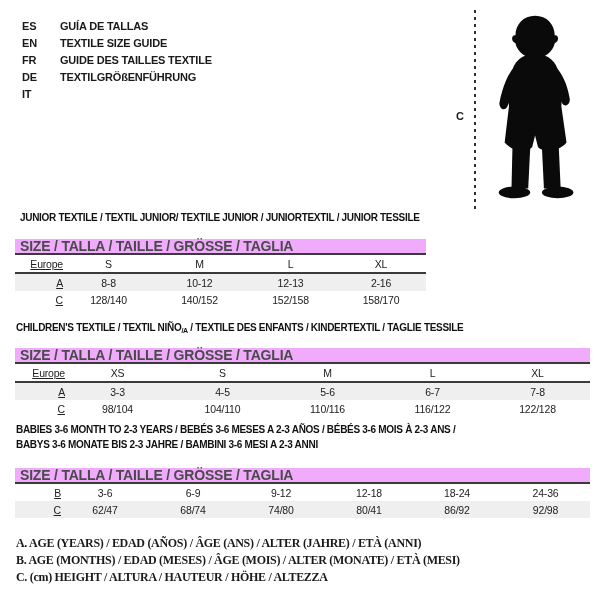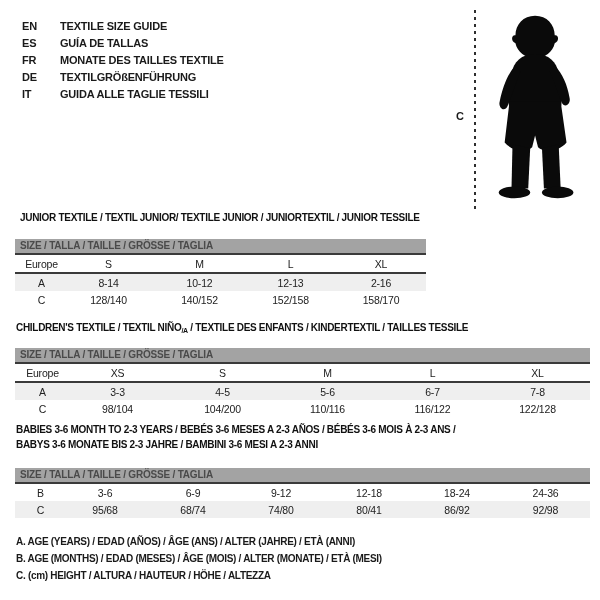--- a/index.html
+++ b/index.html
@@ -18,60 +18,59 @@
   
   .dotted { width:2px; height:202px;
             background-image:repeating-linear-gradient(to bottom,#2e2e2e 0 3px,transparent 3px 7px); }
   .c-label { font-weight:bold; font-size:11px; color:#1a1a1a; }
 
   
   .sec-title { font-weight:bold; font-size:10px; letter-spacing:-0.3px;
                white-space:nowrap; color:#111; }
   .sec-title .sub { font-size:7px; vertical-align:-2px; }
   .two-line div { height:15px; }
-  .notes div { font-weight:bold; font-size:10px; height:17px; letter-spacing:-0.3px; white-space:nowrap; }
-
-  
-  .size-bar { background:#a3a3a3; color:#4a4a4a; font-weight:bold; font-size:10px;
+  .notes div { font-weight:bold; font-size:12px; height:17px; letter-spacing:-0.3px; white-space:nowrap;font-family:Liberation Serif, serif; }
+
+  
+  .size-bar { background:#f0abfc; color:#4a4a4a; font-weight:bold; font-size:14px;
               height:14px; line-height:14px; padding-left:5px; letter-spacing:-0.2px;
               border-bottom:2px solid #3a3a3a; white-space:nowrap; }
   table.size-table { border-collapse:collapse; table-layout:fixed; }
   .size-table td { height:17px; padding:0; font-size:10.5px; letter-spacing:-0.2px;
                    text-align:center; vertical-align:middle; white-space:nowrap; color:#222; }
-  .size-table td.rowlabel { text-align:center; padding-left:5px; }
+  .size-table td.rowlabel { text-align:right; padding-left:5px;text-decoration:underline; }
   tr.hdr td { border-bottom:2px solid #3a3a3a; }
   tr.stripe td { background:#efefef; }
 
   svg .ink { fill:#0a0a0a; }
 </style>
 </head>
 <body>
 
 <div class="page">
 
   <div class="abs" style="left:22px; top:17px;">
     <div class="lang-row">
+      <span class="lang-code">ES</span>
+      <span>GUÍA DE TALLAS</span>
+    </div>
+    <div class="lang-row">
       <span class="lang-code">EN</span>
       <span>TEXTILE SIZE GUIDE</span>
     </div>
     <div class="lang-row">
-      <span class="lang-code">ES</span>
-      <span>GUÍA DE TALLAS</span>
-    </div>
-    <div class="lang-row">
       <span class="lang-code">FR</span>
-      <span>MONATE DES TAILLES TEXTILE</span>
+      <span>GUIDE DES TAILLES TEXTILE</span>
     </div>
     <div class="lang-row">
       <span class="lang-code">DE</span>
       <span>TEXTILGRÖßENFÜHRUNG</span>
     </div>
     <div class="lang-row">
       <span class="lang-code">IT</span>
-      <span>GUIDA ALLE TAGLIE TESSILI</span>
     </div>
   </div>
 
   <div class="abs" style="left:450px; top:6px; width:150px; height:210px;">
     <div class="abs dotted" style="left:24px; top:4px;"></div>
     <div class="abs c-label" style="left:6px; top:104px;">C</div>
     <svg class="abs" style="left:36px; top:4px;" width="108" height="198" viewBox="0 0 110 200" aria-hidden="true">
       <g class="ink">
         <path d="M50 5 C62 5 70 14 70 25 C74 24 75 31 70 33 C68 42 60 48 50 48 C40 48 32 42 30 33 C25 31 26 24 30 25 C30 14 38 5 50 5 Z"></path>
         <path d="M50 44 C64 44 72 52 74 64 L77 92 C77 104 70 110 50 110 C30 110 23 104 23 92 L26 64 C28 52 36 44 50 44 Z"></path>
@@ -100,38 +99,38 @@
       <tbody>
         <tr class="hdr">
           <td class="rowlabel">Europe</td>
           <td>S</td>
           <td>M</td>
           <td>L</td>
           <td>XL</td>
         </tr>
         <tr class="stripe">
           <td class="rowlabel">A</td>
-          <td>8-14</td>
+          <td>8-8</td>
           <td>10-12</td>
           <td>12-13</td>
           <td>2-16</td>
         </tr>
         <tr>
           <td class="rowlabel">C</td>
           <td>128/140</td>
           <td>140/152</td>
           <td>152/158</td>
           <td>158/170</td>
         </tr>
       </tbody>
     </table>
   </div>
 
   <div class="abs sec-title" style="left:16px; top:322px;">
-    <span>CHILDREN'S TEXTILE / TEXTIL NIÑO</span><span class="sub">/A</span><span> / TEXTILE DES ENFANTS / KINDERTEXTIL / TAILLES TESSILE</span>
+    <span>CHILDREN'S TEXTILE / TEXTIL NIÑO</span><span class="sub">/A</span><span> / TEXTILE DES ENFANTS / KINDERTEXTIL / TAGLIE TESSILE</span>
   </div>
   <div class="abs" style="left:15px; top:348px; width:575px;">
     <div class="size-bar">SIZE / TALLA / TAILLE / GRÖSSE / TAGLIA</div>
     <table class="size-table" style="width:575px;">
       <colgroup>
           <col style="width:50px">
           <col style="width:105px">
           <col style="width:105px">
           <col style="width:105px">
           <col style="width:105px">
@@ -150,21 +149,21 @@
           <td class="rowlabel">A</td>
           <td>3-3</td>
           <td>4-5</td>
           <td>5-6</td>
           <td>6-7</td>
           <td>7-8</td>
         </tr>
         <tr>
           <td class="rowlabel">C</td>
           <td>98/104</td>
-          <td>104/200</td>
+          <td>104/110</td>
           <td>110/116</td>
           <td>116/122</td>
           <td>122/128</td>
         </tr>
       </tbody>
     </table>
   </div>
 
   <div class="abs sec-title two-line" style="left:16px; top:424px;">
     <div>BABIES 3-6 MONTH TO 2-3 YEARS / BEBÉS 3-6 MESES A 2-3 AÑOS / BÉBÉS 3-6 MOIS À 2-3 ANS /</div>
@@ -187,21 +186,21 @@
           <td class="rowlabel">B</td>
           <td>3-6</td>
           <td>6-9</td>
           <td>9-12</td>
           <td>12-18</td>
           <td>18-24</td>
           <td>24-36</td>
         </tr>
         <tr class="stripe">
           <td class="rowlabel">C</td>
-          <td>95/68</td>
+          <td>62/47</td>
           <td>68/74</td>
           <td>74/80</td>
           <td>80/41</td>
           <td>86/92</td>
           <td>92/98</td>
         </tr>
       </tbody>
     </table>
   </div>
 

